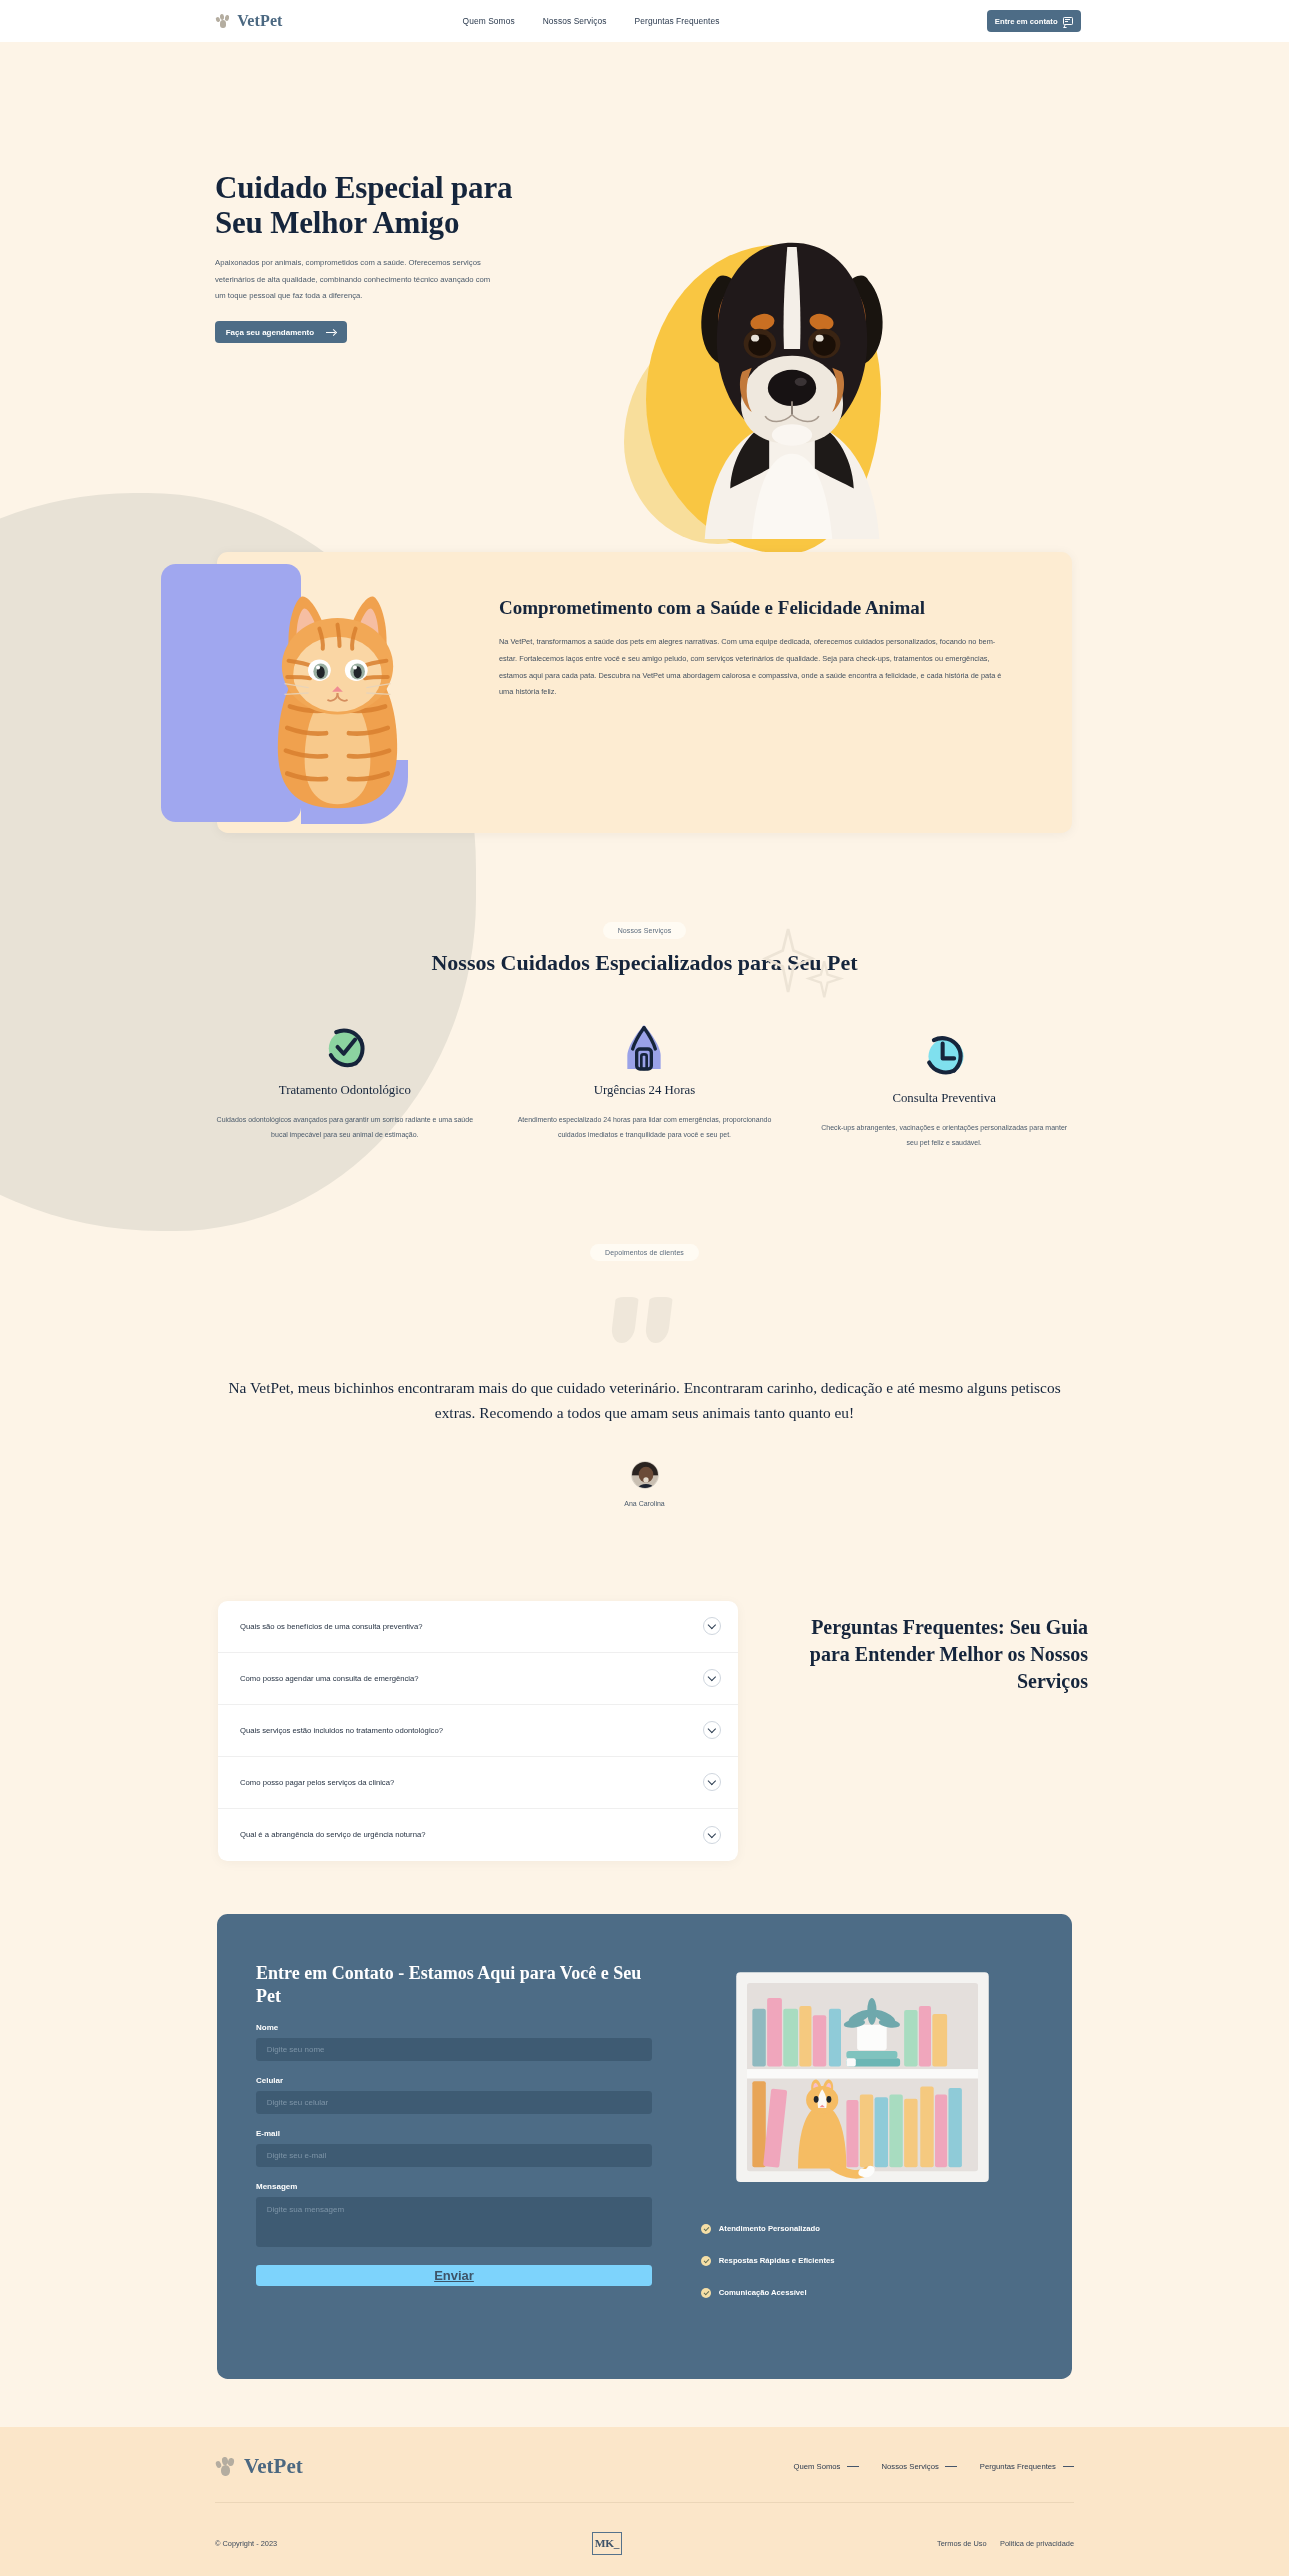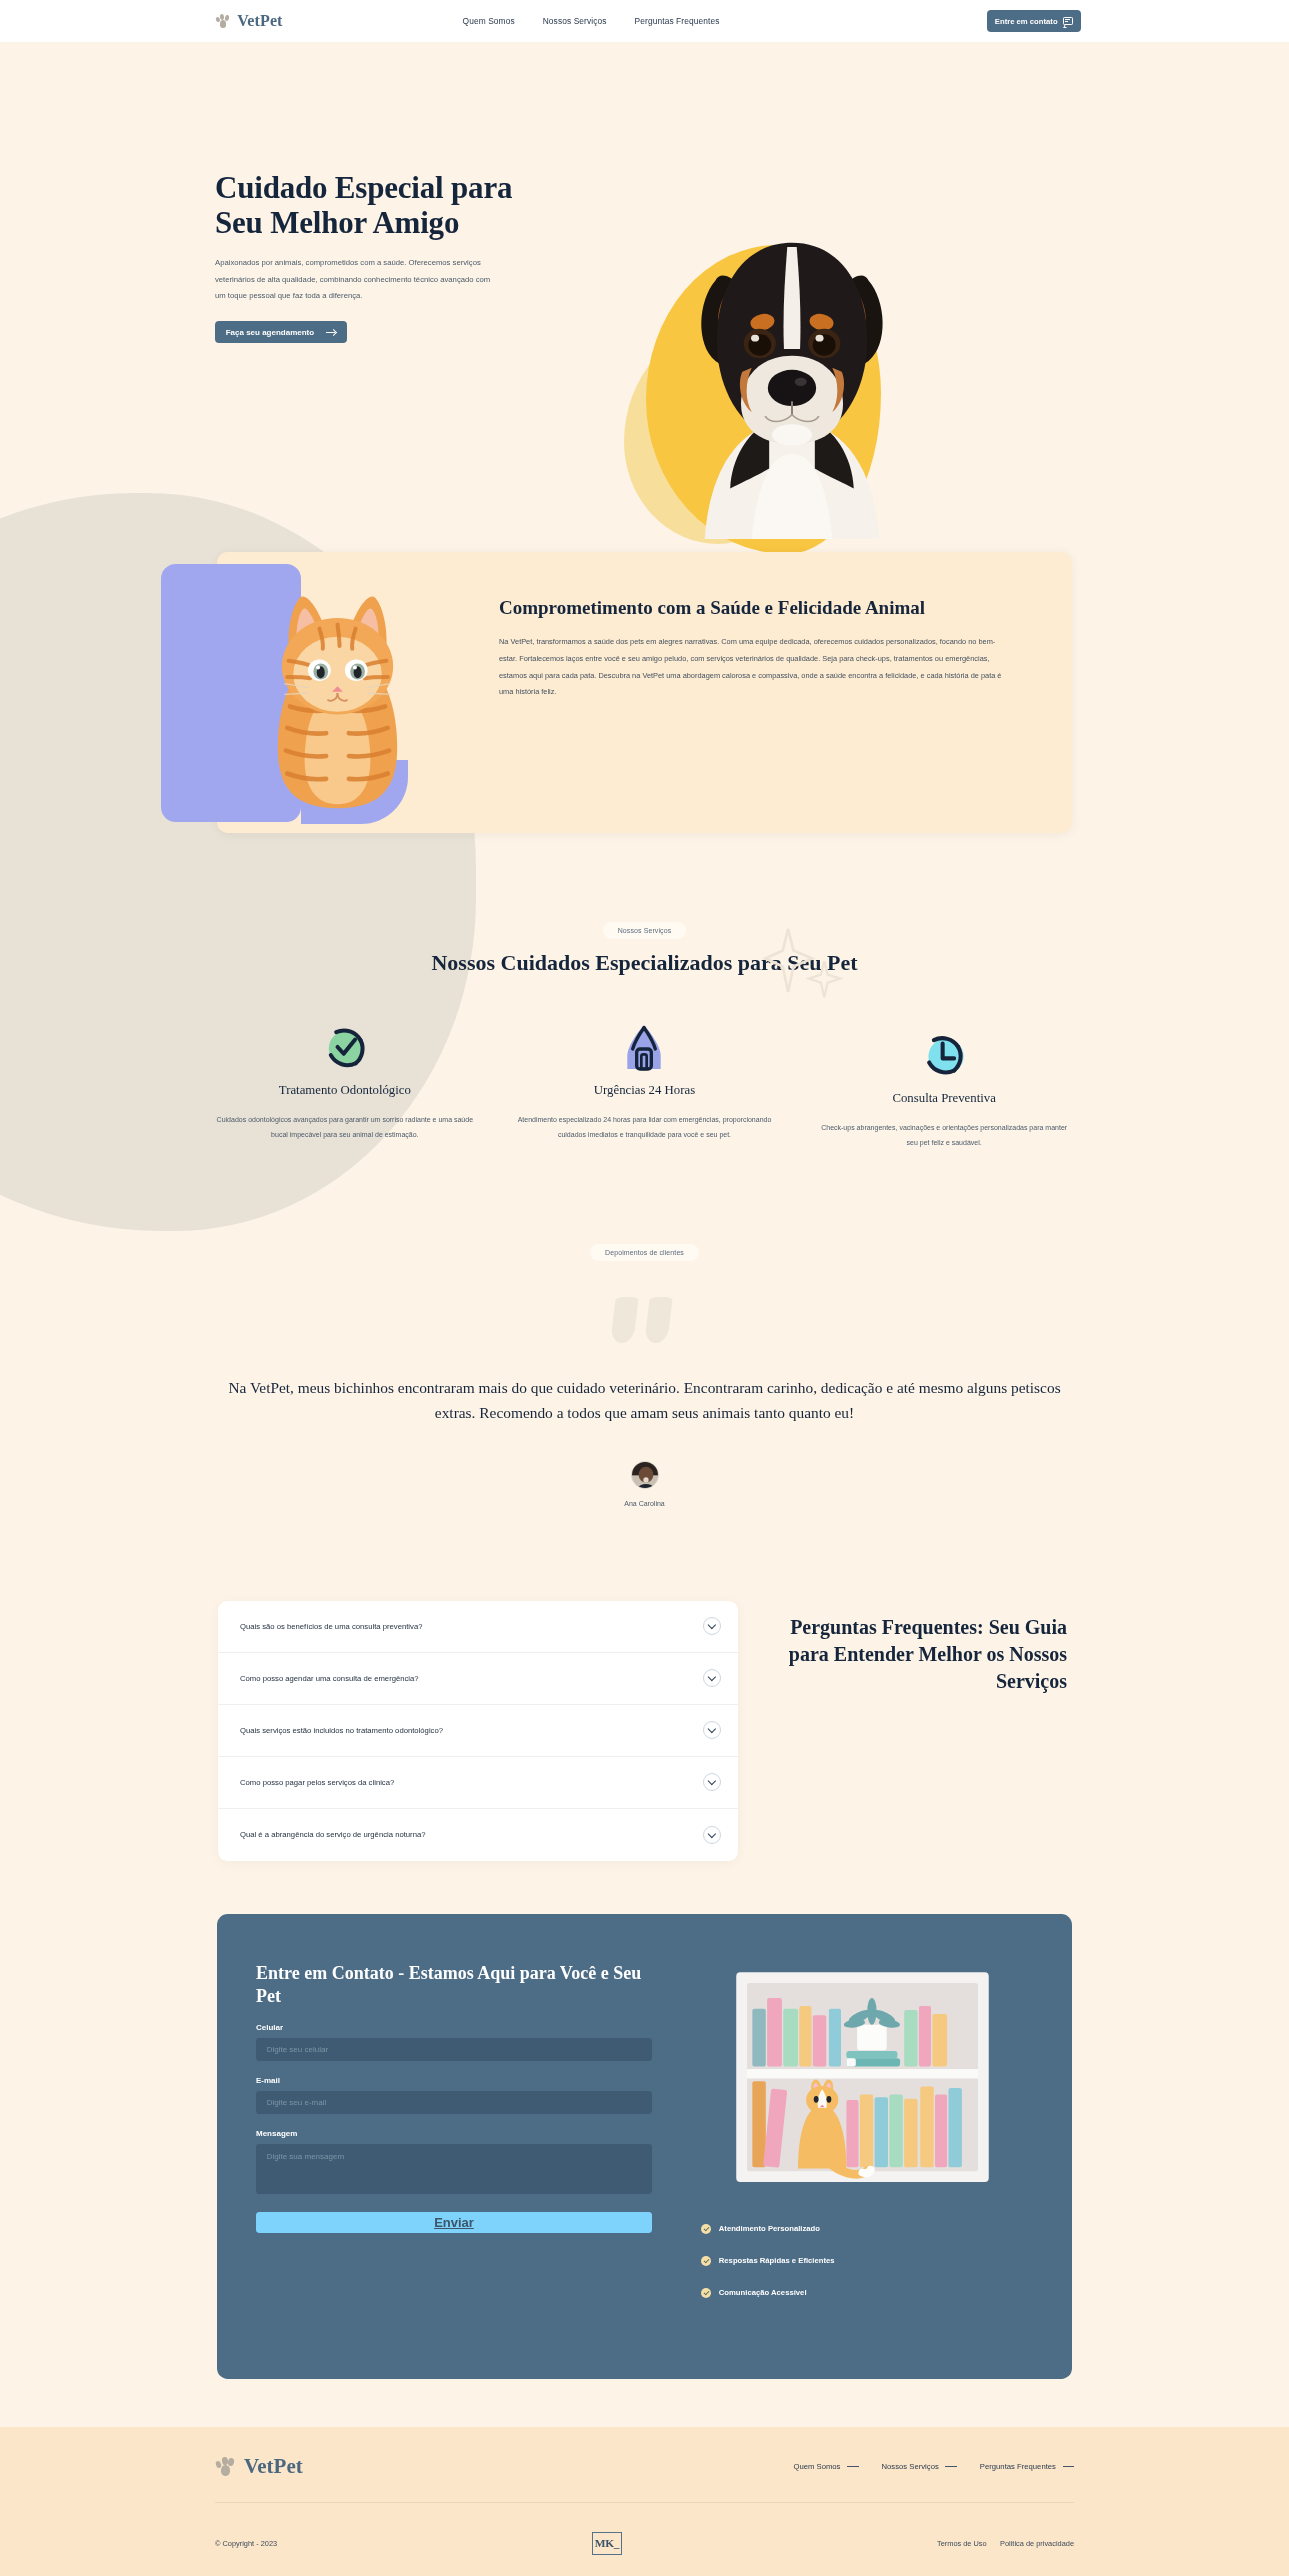--- a/index.html
+++ b/index.html
@@ -191,21 +191,21 @@
   .faq-q { font-size: 7.7px; color: #1f2c3d; }
   .chev {
     width: 18px; height: 18px; border-radius: 50%; border: 0.7px solid #cfd6de;
     display: flex; align-items: center; justify-content: center; flex: none;
   }
   .chev::before {
     content:""; width: 4.7px; height: 4.7px; margin-top: -2px;
     border-bottom: 1px solid #2d3e52; border-right: 1px solid #2d3e52; transform: rotate(45deg);
   }
   h2.faq-title {
-    position: absolute; left: 751px; top: 13.4px; width: 316px;
+    position: absolute; left: 772px; top: 13.4px; width: 316px;
     font-family: "Liberation Serif", serif;
     font-size: 20px; line-height: 1.36; font-weight: 700; color: #15253C; text-align: right;
   }
 
   
   .contact {
     position: relative; z-index: 10; margin: 31px auto 0;
     width: 855px; min-height: 465px; background: #4D6C86; border-radius: 10.7px;
     display: flex; padding: 48px 39px 40px 39px; gap: 40px;
   }
@@ -544,20 +544,24 @@
       </div>
     </div>
     <h2 class="faq-title">Perguntas Frequentes: Seu Guia para Entender Melhor os Nossos Serviços</h2>
   </section>
 
   <section class="contact">
     <div class="contact-left">
       <h2 class="contact-title">Entre em Contato - Estamos Aqui para Você e Seu Pet</h2>
 
       <div class="field">
+        <label>Nome</label>
+        <input type="text" placeholder="Digite seu nome" style="">
+      </div>
+      <div class="field">
         <label>Celular</label>
         <input type="text" placeholder="Digite seu celular" style="">
       </div>
       <div class="field">
         <label>E-mail</label>
         <input type="text" placeholder="Digite seu e-mail" style="">
       </div>
       <div class="field">
         <label>Mensagem</label>
         <textarea placeholder="Digite sua mensagem" style=""></textarea>

